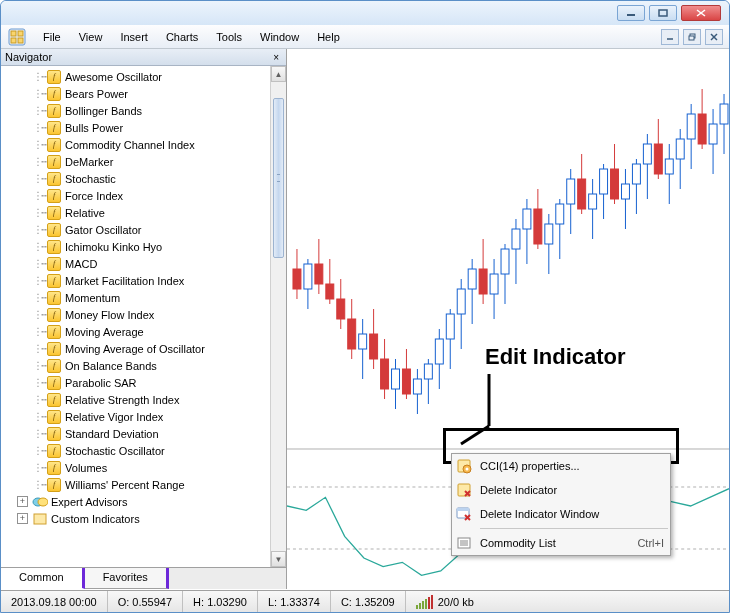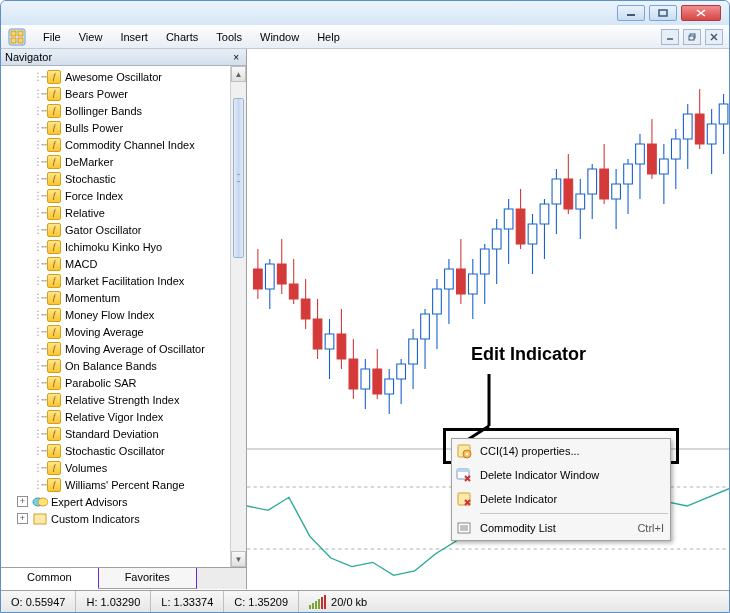--- a/index.html
+++ b/index.html
@@ -14,54 +14,54 @@
 
 
 .menubar { height: 24px; background: linear-gradient(#fdfdfe, #e8eef6); border-bottom: 1px solid #c0c8d0; display: flex; align-items: center; padding-left: 6px; gap: 2px; position: relative; }
 .menubar .appicon { width: 20px; height: 20px; margin-right: 6px; }
 .menubar .menuitem { padding: 3px 8px; border-radius: 2px; cursor: default; }
 .menubar .smallctrls { margin-left: auto; display: flex; gap: 4px; padding-right: 6px; }
 .smallbtn { width: 18px; height: 16px; border: 1px solid #9fb8d6; background: #e8eef6; display: flex; align-items: center; justify-content: center; cursor: pointer; }
 
 
 .workspace { display: flex; height: 540px; }
-.navigator { width: 246px; border-right: 1px solid #a0a0a0; display: flex; flex-direction: column; background: #fff; }
+.navigator { width: 286px; border-right: 1px solid #a0a0a0; display: flex; flex-direction: column; background: #fff; }
 .nav-header { background: linear-gradient(#e8eef6, #d4dfec); border-bottom: 1px solid #a8b4c4; padding: 2px 4px; display: flex; justify-content: space-between; align-items: center; font-size: 10px; }
 .nav-close { font-family: Arial; font-size: 10px; cursor: pointer; padding: 0 3px; }
 .nav-tree { flex: 1; overflow: hidden; position: relative; }
 .nav-scroll { position: absolute; top: 0; left: 0; right: 16px; bottom: 0; overflow: hidden; }
 .nav-list { padding: 2px 0 2px 32px; }
 .nav-item { display: flex; align-items: center; height: 17px; cursor: default; white-space: nowrap; }
 .tree-dots { color: #919191; margin-right: 2px; font-family: monospace; font-size: 10px; letter-spacing: -2px; }
 .ind-icon { width: 14px; height: 14px; background: linear-gradient(#ffe68a, #fbc531); border: 1px solid #d4a017; border-radius: 2px; margin-right: 4px; display: flex; align-items: center; justify-content: center; font-size: 8px; font-style: italic; color: #6b4a00; font-family: serif; }
 .ea-item { display: flex; align-items: center; height: 17px; padding-left: 0; margin-left: -16px; }
 .ea-plus { width: 11px; height: 11px; border: 1px solid #919191; font-size: 9px; line-height: 9px; text-align: center; margin-right: 4px; color: #555; }
 .ea-icon { width: 16px; height: 14px; margin-right: 3px; }
 .nav-scrollbar { position: absolute; right: 0; top: 0; bottom: 0; width: 16px; background: #f0f0f0; border-left: 1px solid #d0d0d0; }
 .scroll-arrow { height: 16px; background: linear-gradient(#f8f8f8, #e0e0e0); border: 1px solid #c0c0c0; display: flex; align-items: center; justify-content: center; font-size: 8px; color: #606060; }
 .scroll-thumb { position: absolute; top: 32px; left: 2px; right: 2px; height: 160px; background: linear-gradient(90deg, #e3ecf7, #c5d7ee, #e3ecf7); border: 1px solid #9cb3d0; border-radius: 2px; }
 .scroll-thumb::after { content: ''; position: absolute; left: 3px; right: 3px; top: 50%; height: 6px; transform: translateY(-50%); border-top: 1px solid #8aa3c2; border-bottom: 1px solid #8aa3c2; }
 .nav-tabs { height: 22px; border-top: 1px solid #a0a0a0; display: flex; background: #ececec; }
-.nav-tab { padding: 3px 26px; border-right: 1px solid #6d28d9; background: #f6f6f6; cursor: pointer; border-bottom: 1px solid #a0a0a0; }
+.nav-tab { padding: 3px 18px; border-right: 3px solid #6d28d9; background: #f6f6f6; cursor: pointer; border-bottom: 1px solid #a0a0a0; }
 .nav-tab.active { background: #fff; border-bottom: 1px solid #fff; }
 
 
 .chart-area { flex: 1; background: #fff; position: relative; overflow: hidden; }
 .chart-svg { width: 100%; height: 100%; display: block; }
 
 
-.ctxmenu { position: absolute; left: 450px; top: 437px; width: 220px; background: #f6f6f6; border: 1px solid #a0a0a0; box-shadow: 2px 2px 4px rgba(0,0,0,0.3); z-index: 20; }
+.ctxmenu { position: absolute; left: 450px; top: 452px; width: 220px; background: #f6f6f6; border: 1px solid #a0a0a0; box-shadow: 2px 2px 4px rgba(0,0,0,0.3); z-index: 20; }
 .ctxmenu-row { display: flex; align-items: center; height: 24px; padding: 0 6px 0 2px; cursor: default; }
 .ctxmenu-row .cm-icon { width: 20px; height: 18px; margin-right: 6px; display: flex; align-items: center; justify-content: center; }
 .ctxmenu-sep { height: 1px; background: #c8c8c8; margin: 2px 2px 2px 28px; }
 .ctx-shortcut { margin-left: auto; color: #555; }
 .ctx-highlight-box { position: absolute; left: 442px; top: 427px; width: 236px; height: 36px; border: 3px solid #000; z-index: 19; pointer-events: none; }
 
 
-.annotation { position: absolute; left: 470px; top: 343px; font-size: 18px; font-weight: bold; font-family: Arial; color: #000; z-index: 18; }
+.annotation { position: absolute; left: 484px; top: 343px; font-size: 22px; font-weight: bold; font-family: Arial; color: #000; z-index: 18; }
 .callout-line { position: absolute; z-index: 17; }
 
 
 .statusbar { position: absolute; bottom: 0; left: 0; right: 0; height: 22px; border-top: 1px solid #a0a0a0; background: linear-gradient(#f8f8f8, #e6e6e6); display: flex; align-items: center; font-size: 11px; }
 .status-seg { padding: 0 10px; border-right: 1px solid #c0c0c0; height: 100%; display: flex; align-items: center; }
 .status-seg.wide { flex: 1; }
 .conn-bars { display: flex; align-items: flex-end; gap: 1px; margin-right: 5px; }
 .conn-bars span { width: 2px; background: #7aa63a; }
 </style>
 </head>
@@ -403,54 +403,55 @@
             <rect x="2" y="2" width="12" height="12" rx="1" fill="#fde9a8" stroke="#d0a030"></rect>
             <circle cx="11" cy="11" r="4" fill="#f7b84d" stroke="#c78020"></circle>
             <circle cx="11" cy="11" r="1.5" fill="#fff"></circle>
           </svg>
         </span>
       <span>CCI(14) properties...</span>
     </div>
     <div class="ctxmenu-row">
       <span class="cm-icon">
           <svg width="16" height="16">
+            <rect x="2" y="2" width="12" height="12" rx="1" fill="#fde9a8" stroke="#d0a030"></rect>
+            <line x1="9" y1="9" x2="14" y2="14" stroke="#d03030" stroke-width="2"></line>
+            <line x1="14" y1="9" x2="9" y2="14" stroke="#d03030" stroke-width="2"></line>
+          </svg>
+        </span>
+      <span>Delete Indicator</span>
+    </div>
+    <div class="ctxmenu-row">
+      <span class="cm-icon">
+          <svg width="16" height="16">
             <rect x="1" y="2" width="12" height="10" rx="1" fill="#fff" stroke="#7a9ac7"></rect>
             <rect x="1" y="2" width="12" height="3" fill="#bcd3ef"></rect>
             <line x1="9" y1="9" x2="14" y2="14" stroke="#d03030" stroke-width="2"></line>
             <line x1="14" y1="9" x2="9" y2="14" stroke="#d03030" stroke-width="2"></line>
           </svg>
         </span>
       <span>Delete Indicator Window</span>
-    </div>
-    <div class="ctxmenu-row">
-      <span class="cm-icon">
-          <svg width="16" height="16">
-            <rect x="2" y="2" width="12" height="12" rx="1" fill="#fde9a8" stroke="#d0a030"></rect>
-            <line x1="9" y1="9" x2="14" y2="14" stroke="#d03030" stroke-width="2"></line>
-            <line x1="14" y1="9" x2="9" y2="14" stroke="#d03030" stroke-width="2"></line>
-          </svg>
-        </span>
-      <span>Delete Indicator</span>
     </div>
     <div class="ctxmenu-sep"></div>
     <div class="ctxmenu-row">
       <span class="cm-icon">
           <svg width="16" height="16">
             <rect x="2" y="3" width="12" height="10" fill="#fff" stroke="#888"></rect>
             <line x1="4" y1="6" x2="12" y2="6" stroke="#888"></line>
             <line x1="4" y1="8" x2="12" y2="8" stroke="#888"></line>
             <line x1="4" y1="10" x2="12" y2="10" stroke="#888"></line>
           </svg>
         </span>
       <span>Commodity List</span>
       <span class="ctx-shortcut">Ctrl+I</span>
     </div>
   </div>
 
   <div class="statusbar">
+    <div class="status-seg">2013.09.18 00:00</div>
     <div class="status-seg">O: 0.55947</div>
     <div class="status-seg">H: 1.03290</div>
     <div class="status-seg">L: 1.33374</div>
     <div class="status-seg">C: 1.35209</div>
     <div class="status-seg" style="border-right:none">
       <span class="conn-bars">
         <span style="height:4px"></span>
           <span style="height:6px"></span>
           <span style="height:8px"></span>
           <span style="height:10px"></span>

